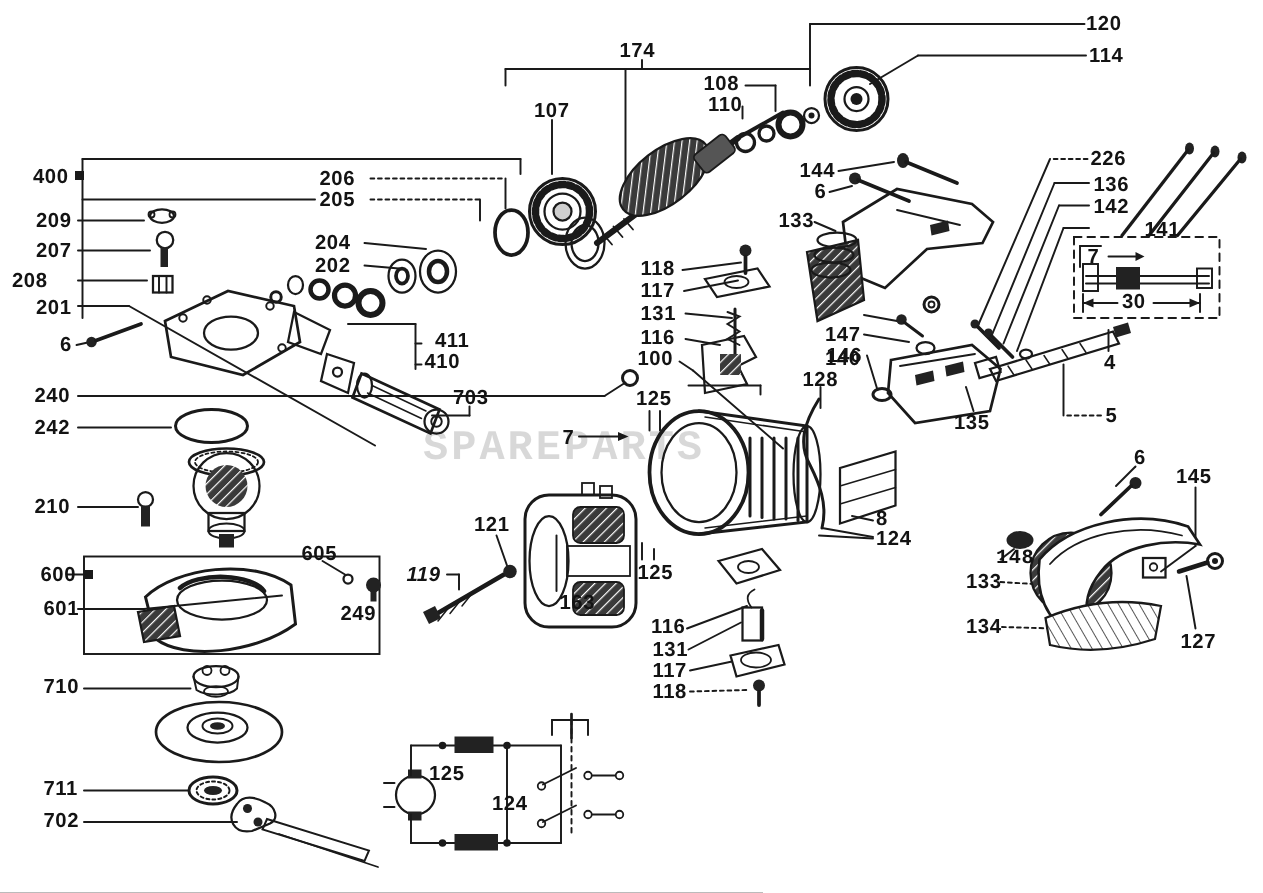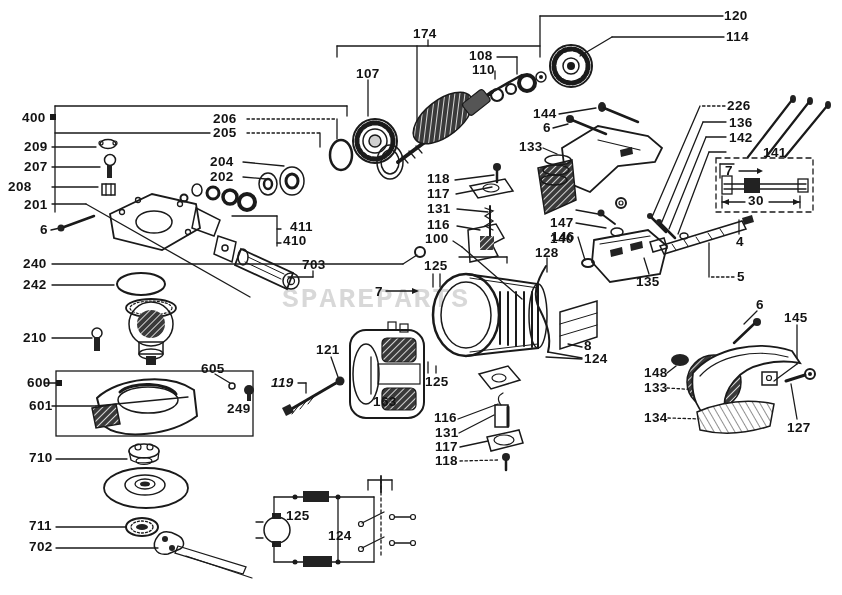--- a/index.html
+++ b/index.html
@@ -527,19 +527,19 @@
       <div class="part-label" style="left: 729px; top: 116px;">136</div>
       <div class="part-label" style="left: 729px; top: 131px;">142</div>
       <div class="part-label" style="left: 763px; top: 146px;">141</div>
       <div class="part-label" style="left: 725px; top: 164px;">7</div>
       <div class="part-label" style="left: 748px; top: 194px;">30</div>
       <div class="part-label" style="left: 736px; top: 235px;">4</div>
       <div class="part-label" style="left: 737px; top: 270px;">5</div>
       <div class="part-label" style="left: 756px; top: 298px;">6</div>
       <div class="part-label" style="left: 784px; top: 311px;">145</div>
       <div class="part-label" style="left: 787px; top: 421px;">127</div>
-      <div class="part-label" style="left: 644px; top: 366px;">148</div>
+      <div class="part-label" style="left: 664px; top: 366px; font-family: Liberation Mono, monospace;">148</div>
       <div class="part-label" style="left: 644px; top: 381px;">133</div>
       <div class="part-label" style="left: 644px; top: 411px;">134</div>
       <div class="part-label" style="left: 286px; top: 509px;">125</div>
       <div class="part-label" style="left: 328px; top: 529px;">124</div>
     </div>
 </div>
 
 </body></html>

